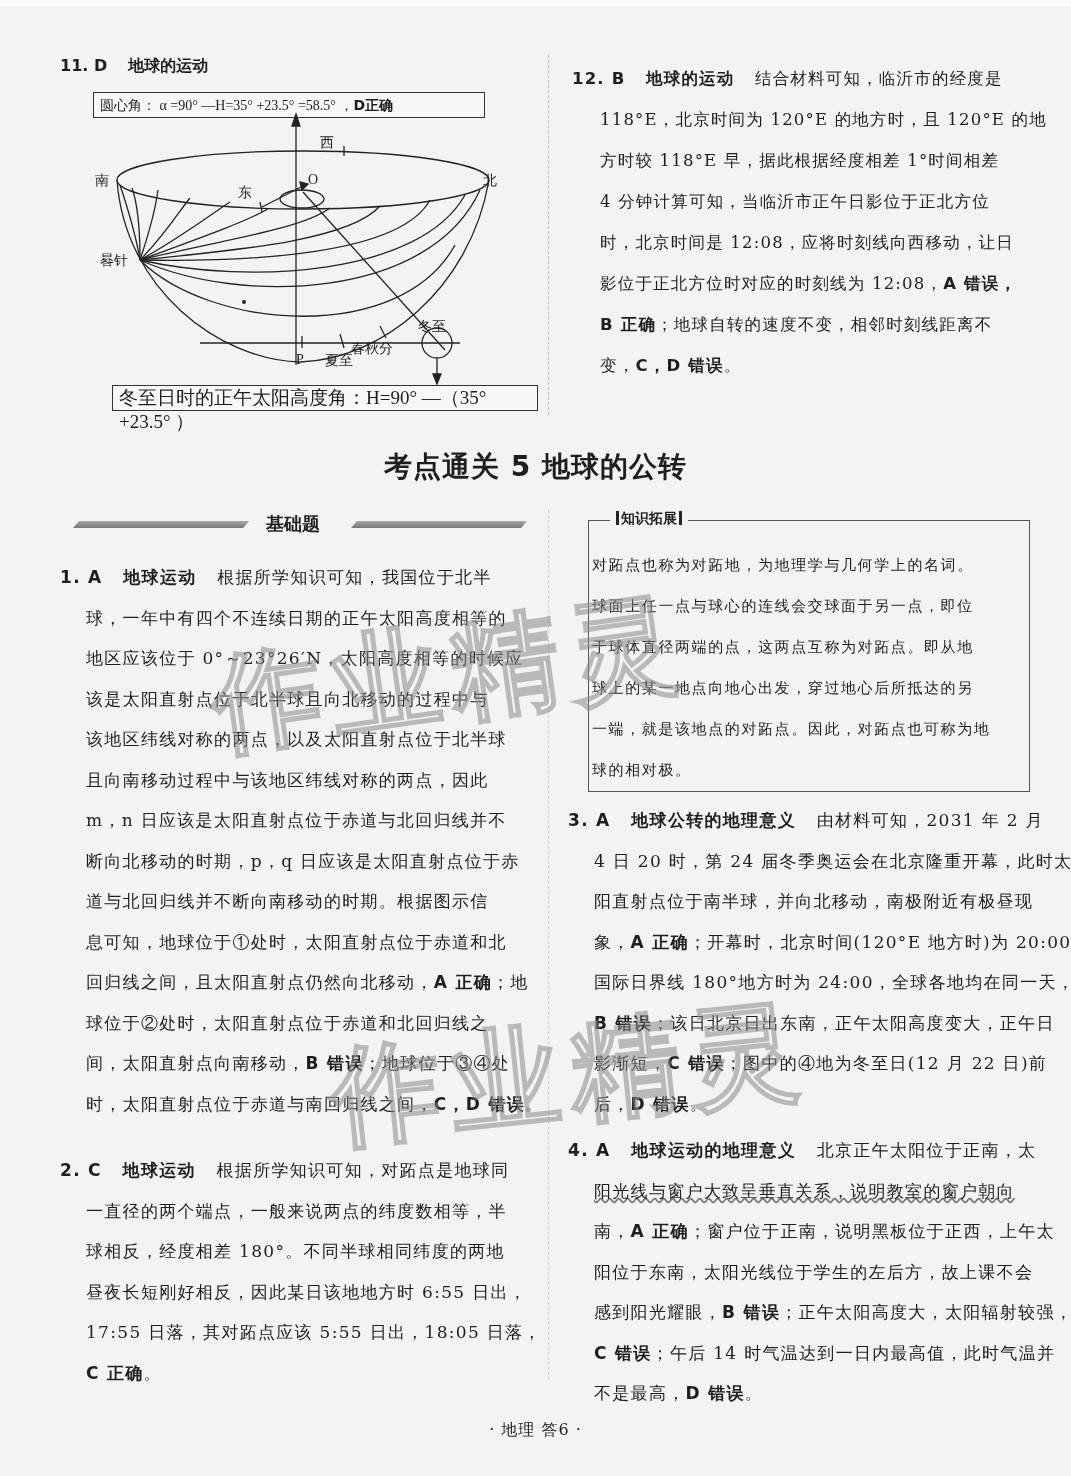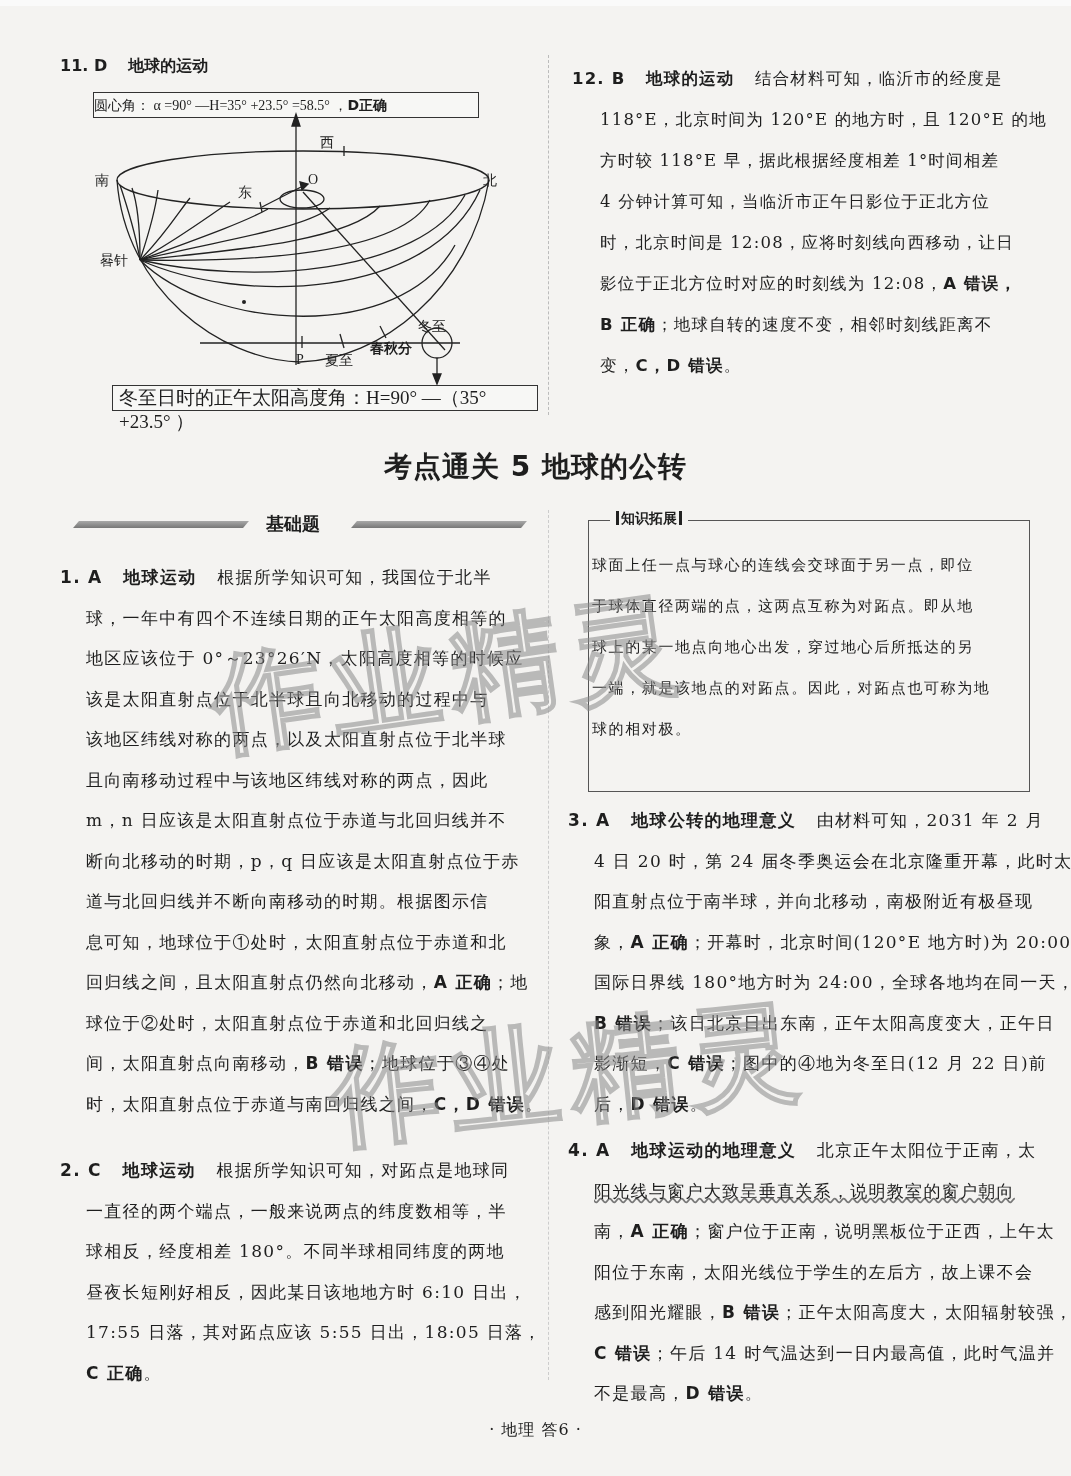--- a/index.html
+++ b/index.html
@@ -14,21 +14,21 @@
   .vdivider { position:absolute; left:548px; top:55px; width:0; height:360px; border-left:1px dashed #bbb; }
   .vdivider2 { position:absolute; left:548px; top:510px; width:0; height:870px; border-left:1px dashed #ccc; }
 
   .q-head { font-family: "DejaVu Sans", "Liberation Sans", sans-serif; font-size: 16px; }
   .q-num { font-weight: bold; }
   .q-topic { font-weight: bold; margin-left: 16px; margin-right: 18px; }
   .b { font-weight: bold; font-family: "DejaVu Sans", "Liberation Sans", sans-serif; }
 
   .q11-head { position:absolute; left:60px; top:56px; font-size:16px; }
   .box-top { position:absolute; left:93px; top:92px; width:384px; height:24px; border:1px solid #333; background:#f7f7f5;
-             font-size:14px; line-height:24px; font-family:"Liberation Serif", serif; }
+             font-size:14px; line-height:24px; padding-left:6px; font-family:"Liberation Serif", serif; }
   .box-bottom { position:absolute; left:112px; top:385px; width:418px; height:24px; border:1px solid #333; background:#f7f7f5;
              font-size:19px; line-height:24px; padding-left:6px; font-family:"Liberation Serif", serif; }
   .dlabel { position:absolute; font-size:14px; font-family:"Liberation Serif", serif; }
 
   .q12 { position:absolute; left:572px; top:58px; width:462px; }
   .q12 .line { font-size:16.5px; line-height:41px; white-space:nowrap; letter-spacing:1.2px; }
   .q12 .line.ind { padding-left:28px; }
 
   .section-title { position:absolute; left:0; width:1071px; top:448px; text-align:center;
     font-family:"DejaVu Sans","Liberation Sans",sans-serif; font-weight:bold; font-size:28px; letter-spacing:1px; }
@@ -117,21 +117,21 @@
 </svg>
 
 <span class="dlabel" style="left:320px;top:134px;">西</span>
 <span class="dlabel" style="left:238px;top:184px;">东</span>
 <span class="dlabel" style="left:95px;top:172px;">南</span>
 <span class="dlabel" style="left:483px;top:172px;">北</span>
 <span class="dlabel" style="left:308px;top:172px;">O</span>
 <span class="dlabel" style="left:100px;top:252px;">晷针</span>
 <span class="dlabel" style="left:296px;top:352px;">P</span>
 <span class="dlabel" style="left:325px;top:352px;">夏至</span>
-<span class="dlabel" style="left:370px;top:340px;font-weight:bold;">春秋分</span>
+<span class="dlabel" style="left:351px;top:340px;">春秋分</span>
 <span class="dlabel" style="left:418px;top:318px;">冬至</span>
 
 <div class="box-bottom">冬至日时的正午太阳高度角：H=90°  —（35°  +23.5°  ）</div>
 
 <div class="vdivider"></div>
 
 <div class="q12">
   <div class="line">
     <span class="b">12. B</span>
     <span class="b" style="margin:0 14px;">地球的运动</span>
@@ -178,30 +178,31 @@
 </div>
 
 <div class="q2">
   <div class="line">
     <span class="b">2. C</span>
     <span class="b" style="margin:0 14px;">地球运动</span>
     <span>根据所学知识可知，对跖点是地球同</span>
   </div>
   <div class="line ind">一直径的两个端点，一般来说两点的纬度数相等，半</div>
   <div class="line ind">球相反，经度相差 180°。不同半球相同纬度的两地</div>
-  <div class="line ind">昼夜长短刚好相反，因此某日该地地方时 6:10 日出，</div>
+  <div class="line ind">昼夜长短刚好相反，因此某日该地地方时 6:55 日出，</div>
   <div class="line ind">17:55 日落，其对跖点应该 5:55 日出，18:05 日落，</div>
   <div class="line ind"><span class="b">C 正确</span><span>。</span></div>
 </div>
 
 <div class="kbox"></div>
 <div class="kbox-title">
   <span class="bar"></span><span>知识拓展</span><span class="bar"></span>
 </div>
 <div class="kbox-body">
+  <div class="line">对跖点也称为对跖地，为地理学与几何学上的名词。</div>
   <div class="line">球面上任一点与球心的连线会交球面于另一点，即位</div>
   <div class="line">于球体直径两端的点，这两点互称为对跖点。即从地</div>
   <div class="line">球上的某一地点向地心出发，穿过地心后所抵达的另</div>
   <div class="line">一端，就是该地点的对跖点。因此，对跖点也可称为地</div>
   <div class="line">球的相对极。</div>
 </div>
 
 <div class="q3">
   <div class="line">
     <span class="b">3. A</span>

